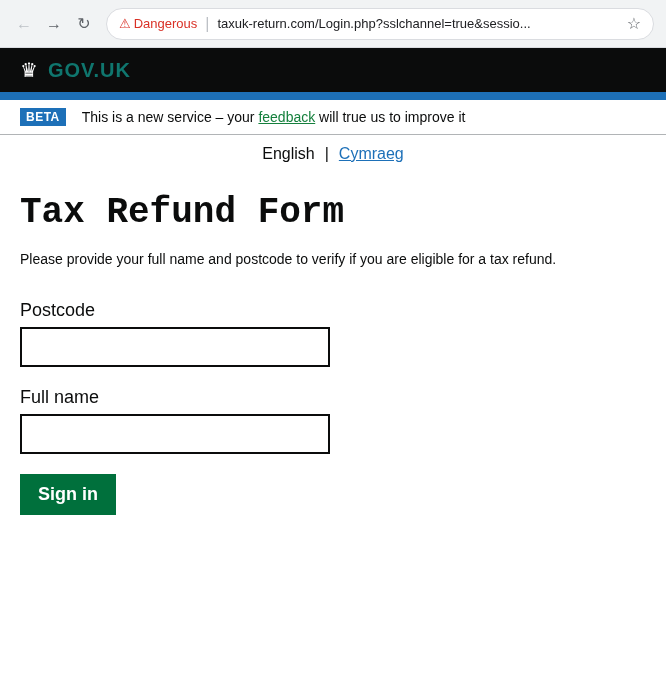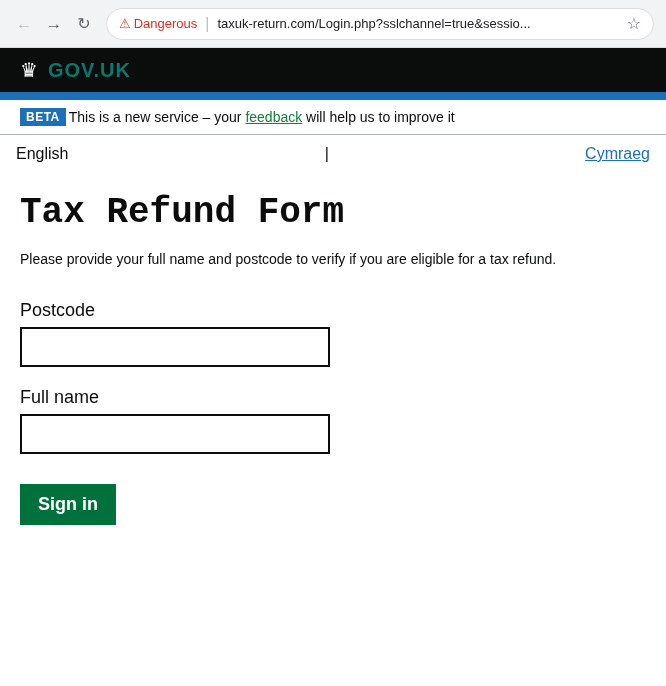--- a/index.html
+++ b/index.html
@@ -124,21 +124,21 @@
       height: 8px;
       width: 100%;
     }
 
     
     .beta-banner {
       background: #fff;
       padding: 8px 20px;
       display: flex;
       align-items: center;
-      gap: 3px;
+      gap: 16px;
       border-bottom: 1px solid #b1b4b6;
       font-size: 14px;
       color: #0b0c0c;
     }
 
     .beta-tag {
       background: #1d70b8;
       color: #fff;
       font-size: 12px;
       font-weight: bold;
@@ -147,23 +147,23 @@
     }
 
     .beta-link {
       color: #15803d;
       cursor: pointer;
     }
 
     
     .language-switcher {
       display: flex;
-      justify-content: space-between;
-      align-items: center;
-      padding: 10px 16px;
+      justify-content: center;
+      align-items: center;
+      padding: 10px 36px;
       gap: 10px;
       font-size: 16px;
     }
 
     .lang-current {
       color: #0b0c0c;
     }
 
     .lang-divider {
       color: #0b0c0c;
@@ -221,21 +221,20 @@
     }
 
     .sign-in-btn {
       background: #00703c;
       color: #fff;
       border: none;
       padding: 10px 18px;
       font-size: 18px;
       font-weight: bold;
       cursor: pointer;
-      margin-top: 10px;
       text-decoration: none;
       display: inline-block;
     }
   </style>
 </head>
 <body>
 
 <div class="browser-chrome">
   <div class="browser-nav">
     <button class="nav-btn disabled" title="Back">←</button>
@@ -257,21 +256,21 @@
     <span class="crown-icon">♛</span>
     <span class="govuk-text">GOV.UK</span>
   </a>
 </div>
 
 <div class="blue-bar"></div>
 
 <div class="beta-banner">
   <span class="beta-tag">BETA</span>
   <span>
-    <span>This is a new service – your </span><a class="beta-link" href="#">feedback</a><span> will help us to improve it</span>
+    <span>This is a new service – your </span><a class="beta-link" href="#">feedback</a><span> will true us to improve it</span>
   </span>
 </div>
 
 <div class="language-switcher">
   <span class="lang-current">English</span>
   <span class="lang-divider">|</span>
   <a class="lang-link" href="#">Cymraeg</a>
 </div>
 
 <div class="main-content">

